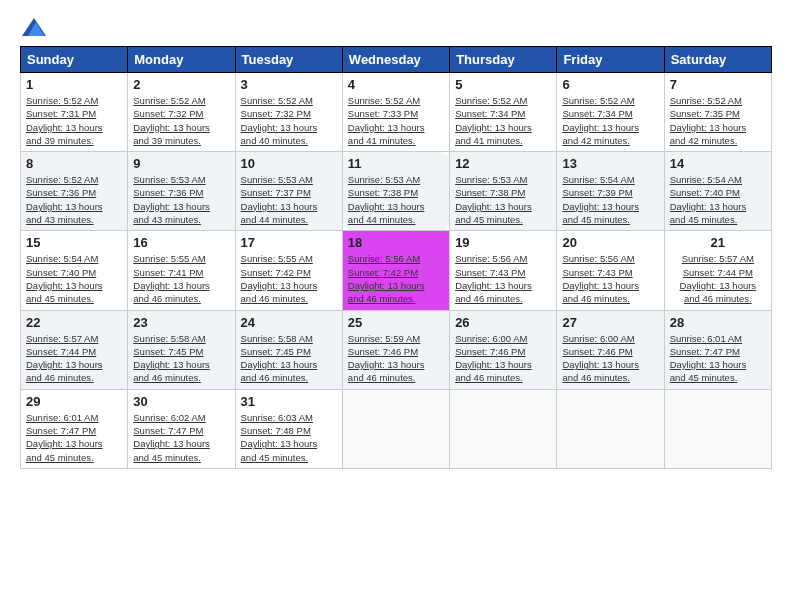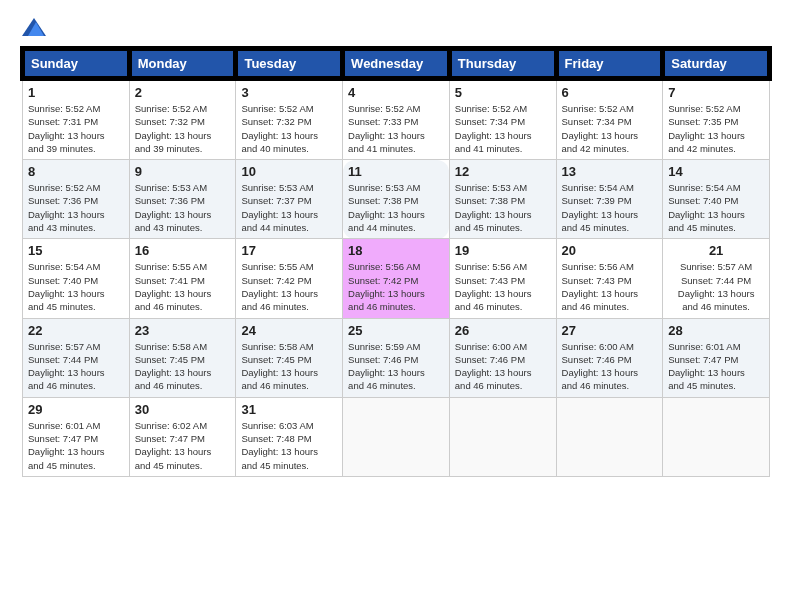--- a/index.html
+++ b/index.html
@@ -57,21 +57,21 @@
       border-collapse: collapse;
       font-size: 10.5px;
     }
     .calendar thead tr th {
       background: #2255aa;
       color: #fff;
       text-align: left;
       padding: 5px 6px;
       font-size: 13px;
       font-weight: bold;
-      border: 5px solid #000000;
+      border: 1px solid #000000;
     }
     .calendar tbody tr td {
       vertical-align: top;
       border: 1px solid #ccc;
       padding: 4px 5px;
       width: calc(100% / 7);
       height: 78px;
       background: #fff;
     }
     .calendar tbody tr:nth-child(odd) td {
@@ -84,20 +84,21 @@
       font-size: 13px;
       font-weight: bold;
       color: #222;
       display: block;
       margin-bottom: 2px;
     }
     .day-info {
       font-size: 9.5px;
       color: #333;
       line-height: 1.4;
+      text-decoration: underline;
     }
     .empty-cell {
       background: #f9f9f9 !important;
     }
   </style>
 </head>
 <body>
 
 <div class="page">
   <div class="header">
@@ -164,21 +165,21 @@
           <td style="background: rgb(240, 244, 248);"><span class="day-num">14</span>
 <span class="day-info">Sunrise: 5:54 AM<br>Sunset: 7:40 PM<br>Daylight: 13 hours<br>and 45 minutes.</span></td>
         </tr>
         <tr>
           <td style="background: rgb(255, 255, 255);"><span class="day-num">15</span>
 <span class="day-info">Sunrise: 5:54 AM<br>Sunset: 7:40 PM<br>Daylight: 13 hours<br>and 45 minutes.</span></td>
           <td style="background: rgb(255, 255, 255);"><span class="day-num">16</span>
 <span class="day-info">Sunrise: 5:55 AM<br>Sunset: 7:41 PM<br>Daylight: 13 hours<br>and 46 minutes.</span></td>
           <td style="background: rgb(255, 255, 255);"><span class="day-num">17</span>
 <span class="day-info">Sunrise: 5:55 AM<br>Sunset: 7:42 PM<br>Daylight: 13 hours<br>and 46 minutes.</span></td>
-          <td style="background: #f0abfc;"><span class="day-num">18</span>
+          <td style="background: #d946ef;"><span class="day-num">18</span>
 <span class="day-info">Sunrise: 5:56 AM<br>Sunset: 7:42 PM<br>Daylight: 13 hours<br>and 46 minutes.</span></td>
           <td style="background: rgb(255, 255, 255);"><span class="day-num">19</span>
 <span class="day-info">Sunrise: 5:56 AM<br>Sunset: 7:43 PM<br>Daylight: 13 hours<br>and 46 minutes.</span></td>
           <td style="background: rgb(255, 255, 255);"><span class="day-num">20</span>
 <span class="day-info">Sunrise: 5:56 AM<br>Sunset: 7:43 PM<br>Daylight: 13 hours<br>and 46 minutes.</span></td>
           <td style="background: rgb(255, 255, 255); text-align: center;"><span class="day-num">21</span>
 <span class="day-info">Sunrise: 5:57 AM<br>Sunset: 7:44 PM<br>Daylight: 13 hours<br>and 46 minutes.</span></td>
         </tr>
         <tr>
           <td style="background: rgb(240, 244, 248);"><span class="day-num">22</span>

